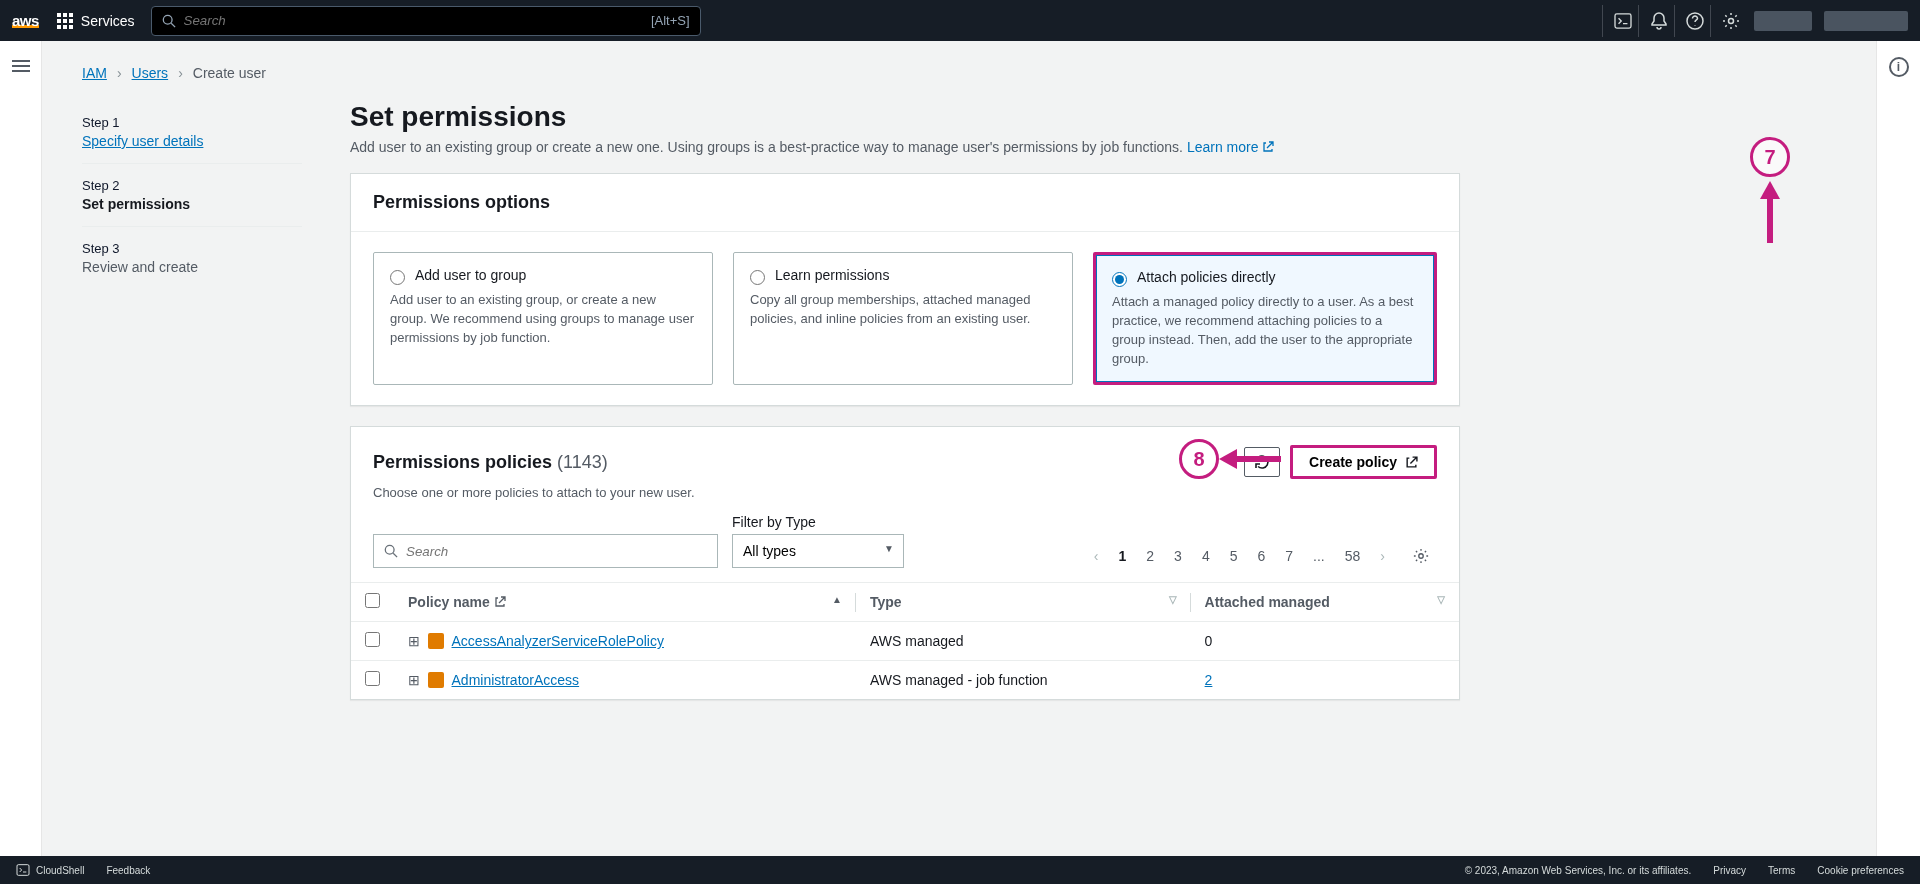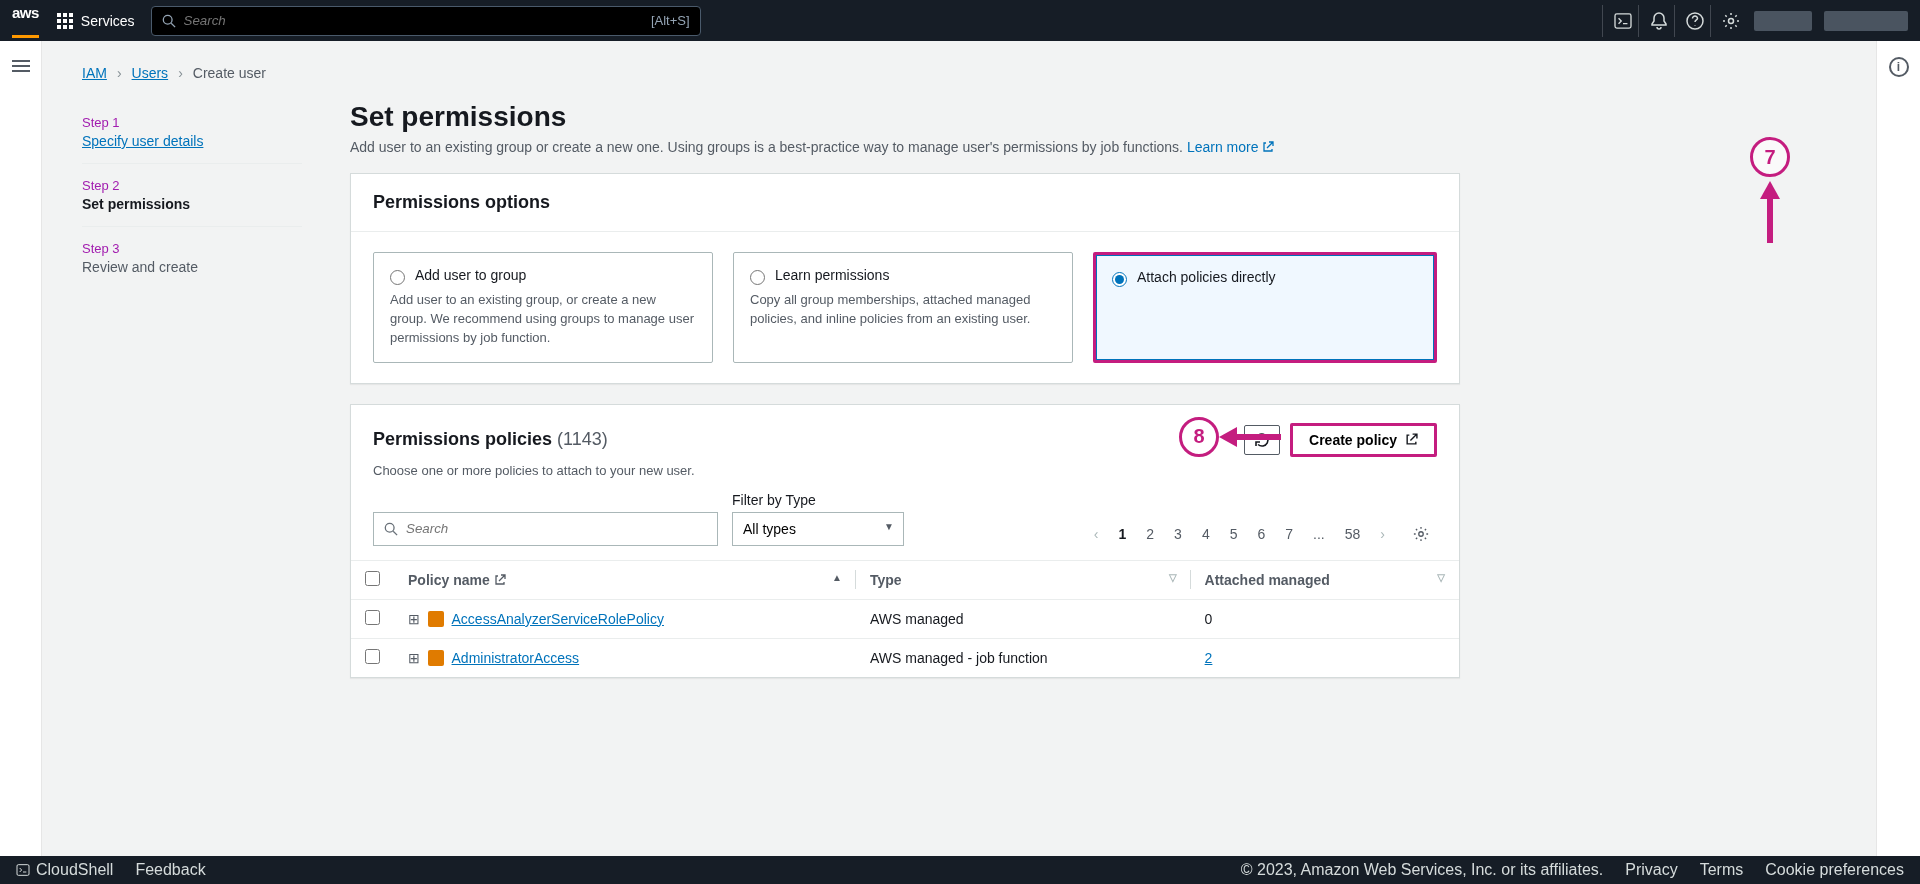--- a/index.html
+++ b/index.html
@@ -2,21 +2,21 @@
 <html><head>
 <meta charset="utf-8">
 <style>
 * { margin:0; padding:0; box-sizing:border-box; font-family:"Amazon Ember","Helvetica Neue",Arial,sans-serif; }
 body { background:#f2f3f3; color:#16191f; font-size:14px; }
 a { text-decoration:none; }
 
 
 .topbar { background:#161d26; color:#fff; height:41px; display:flex; align-items:center; padding:0 12px; }
 .topbar .logo { font-weight:700; font-size:15px; margin-right:18px; color:#fff; letter-spacing:-.5px; }
-.topbar .logo u { text-decoration:none; border-bottom:3px solid #f90; padding-bottom:19px; display:inline-block; line-height:.4;}
+.topbar .logo u { text-decoration:none; border-bottom:3px solid #f90; padding-bottom:1px; display:inline-block; line-height:.4;}
 .topbar .services { display:flex; align-items:center; gap:8px; margin-right:16px; cursor:pointer; }
 .topbar .grid-icon { display:grid; grid-template-columns:repeat(3,4px); grid-template-rows:repeat(3,4px); gap:2px; }
 .topbar .grid-icon span { background:#fff; width:4px; height:4px; }
 .topbar .search { flex:0 0 550px; background:#000; border:1px solid #4a5a6b; border-radius:4px; height:30px; display:flex; align-items:center; padding:0 10px; color:#95a5b5; }
 .topbar .search input { background:transparent; border:none; outline:none; color:#fff; flex:1; margin-left:8px; font-style:italic; }
 .topbar .search .hint { color:#95a5b5; font-size:13px; }
 .topbar .spacer { flex:1; }
 .topbar .icon-btn { width:32px; height:32px; display:flex; align-items:center; justify-content:center; cursor:pointer; color:#d5dbdb; border-left:1px solid #414750; margin-left:4px; padding-left:8px;}
 .topbar .icon-btn:first-of-type{border-left:none;}
 .topbar .masked { background:#4a5460; width:58px; height:20px; border-radius:2px; margin-left:12px; }
@@ -37,21 +37,21 @@
 .breadcrumbs { display:flex; align-items:center; gap:10px; margin-bottom:20px; font-size:14px; }
 .breadcrumbs a { color:#0073bb; text-decoration:underline; }
 .breadcrumbs .sep { color:#879196; }
 .breadcrumbs .current{color:#545b64;}
 
 
 .layout { display:flex; gap:48px; }
 .steps { width:220px; }
 .step { padding:14px 0; border-bottom:1px solid #eaeded; }
 .step:last-child{border-bottom:none;}
-.step .num { color:#a21caf; font-size:13px; }
+.step .num { color:#0f172a; font-size:13px; }
 .step .title { font-size:14px; color:#545b64; margin-top:3px; }
 .step .title a{color:#0073bb;text-decoration:underline;}
 .step.active .title{font-weight:700;color:#16191f;}
 
 .main { flex:1; max-width:1110px; }
 h1 { font-size:28px; font-weight:700; margin-bottom:6px; }
 .subtitle { color:#545b64; font-size:14px; margin-bottom:18px; }
 .subtitle a{color:#0073bb;}
 .ext-icon{display:inline-block;width:12px;height:12px;vertical-align:-1px;}
 
@@ -109,21 +109,21 @@
 
 .annot { position:absolute; pointer-events:none; }
 .annot .circle{width:40px;height:40px;border:3px solid #c41d7f;border-radius:50%;display:flex;align-items:center;justify-content:center;color:#c41d7f;font-weight:700;font-size:20px;background:rgba(255,255,255,.6);}
 .annot .arrow-up{width:0;height:0;border-left:10px solid transparent;border-right:10px solid transparent;border-bottom:18px solid #c41d7f;margin:4px auto 0;}
 .annot .stem-v{width:6px;height:44px;background:#c41d7f;margin:0 auto;}
 .annot .arrow-left{display:flex;align-items:center;}
 .annot .arrow-left .head{width:0;height:0;border-top:10px solid transparent;border-bottom:10px solid transparent;border-right:18px solid #c41d7f;}
 .annot .arrow-left .stem{height:6px;width:44px;background:#c41d7f;}
 
 
-.footer { position:fixed; bottom:0; left:0; right:0; background:#161d26; color:#d5dbdb; height:28px; display:flex; align-items:center; padding:0 16px; font-size:16px; }
+.footer { position:fixed; bottom:0; left:0; right:0; background:#161d26; color:#d5dbdb; height:28px; display:flex; align-items:center; padding:0 16px; font-size:10px; }
 .footer .left{display:flex;gap:22px;align-items:center;}
 .footer .left span{cursor:pointer;display:flex;align-items:center;gap:6px;}
 .footer .right{margin-left:auto;display:flex;gap:22px;align-items:center;}
 .footer .right span{cursor:pointer;}
 
 svg { display:block; }
 </style>
 </head>
 <body>
 
@@ -242,20 +242,21 @@
                     <input type="radio" name="po" style="">
                     <span class="t">Learn permissions</span>
                   </div>
                 <div class="d">Copy all group memberships, attached managed policies, and inline policies from an existing user.</div>
               </label>
               <label class="card selected">
                 <div class="row">
                     <input type="radio" name="po" checked="" style="">
                     <span class="t">Attach policies directly</span>
                   </div>
+                <div class="d">Attach a managed policy directly to a user. As a best practice, we recommend attaching policies to a group instead. Then, add the user to the appropriate group.</div>
               </label>
             </div>
           </div>
         </div>
 
         <div class="panel" style="position:relative;">
           <div class="policies-header">
             <h2><span style="font-weight:700;color:#16191f;">Permissions policies</span> <span>(1143)</span></h2>
             <div class="policies-actions">
               <button class="btn icon-only">

